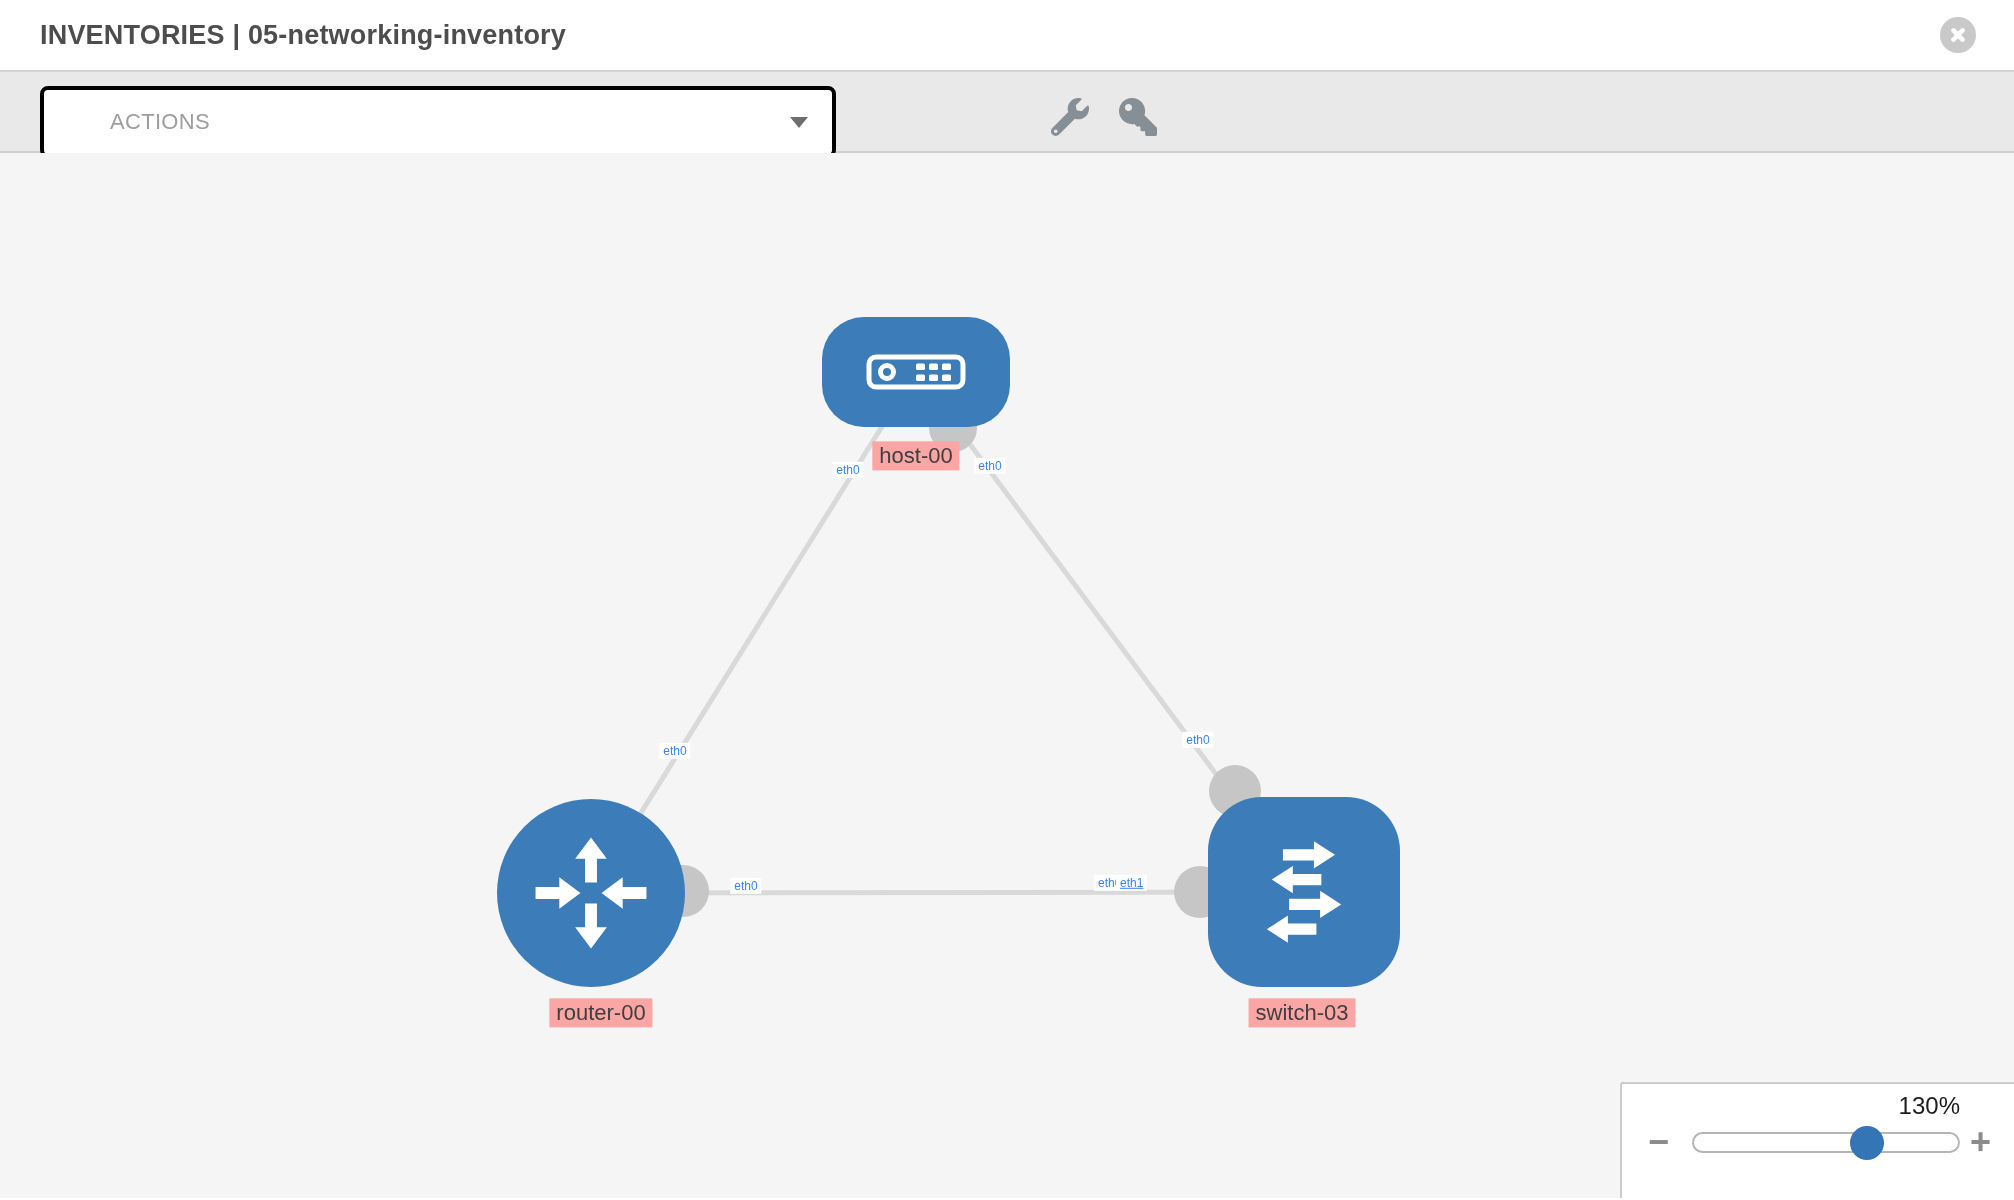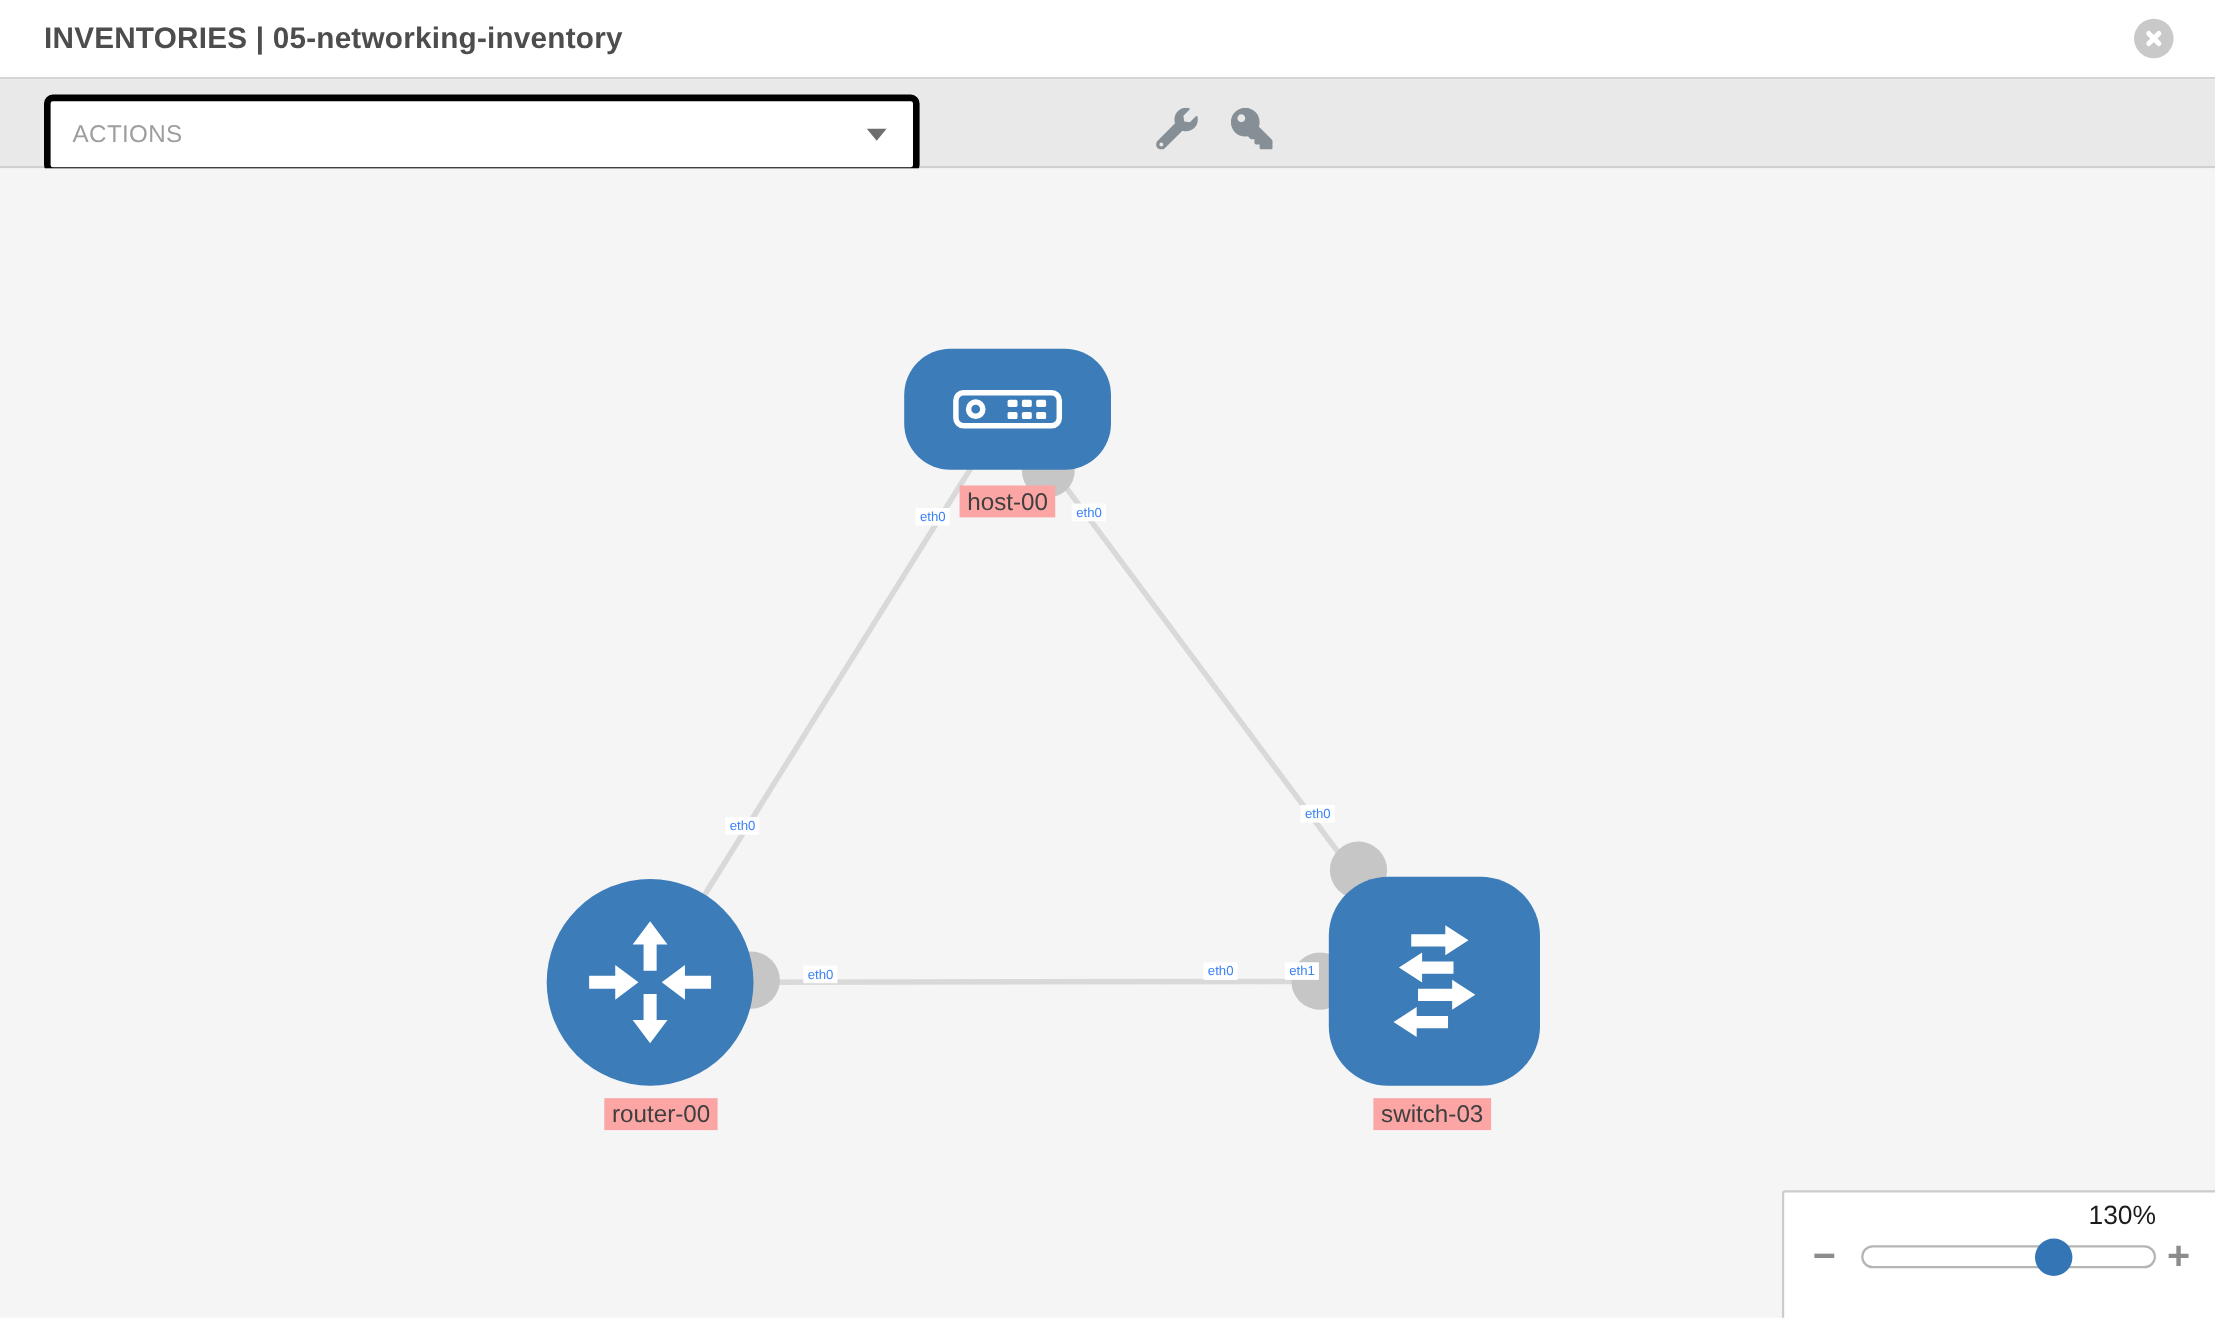--- a/index.html
+++ b/index.html
@@ -29,22 +29,22 @@
     display:flex; align-items:center; justify-content:center;
   }
 
   
   .toolbar{
     position:relative; height:81px; background:#e9e9e9;
     border-bottom:2px solid #cfcfcf;
   }
   .select-box{
     position:absolute; top:14px; height:72px;
-    background:#ffffff; border:6px solid #000000; border-radius:8px;
-    display:flex; align-items:center; cursor:pointer;
+    background:#ffffff; border:4px solid #000000; border-radius:8px;
+    display:flex; align-items:center; cursor:pointer;padding-left:46px;
   }
   .select-box .sel-label{
     padding-left:20px; font-size:22px; color:var(--text_gray); letter-spacing:.3px;
   }
   .caret{
     position:absolute; right:24px; top:50%; margin-top:-5px;
     width:0; height:0;
     border-left:9px solid transparent; border-right:9px solid transparent;
     border-top:11px solid #6e6e6e;
   }
@@ -188,21 +188,21 @@
   <span class="node-label" style="left:916px; top:303px;">host-00</span>
   <span class="node-label" style="left:601px; top:860px;">router-00</span>
   <span class="node-label" style="left:1302px; top:860px;">switch-03</span>
 
   <span class="iface-label" style="left:848px;  top:317px;">eth0</span>
   <span class="iface-label" style="left:990px;  top:313px;">eth0</span>
   <span class="iface-label" style="left:675px;  top:598px;">eth0</span>
   <span class="iface-label" style="left:1198px; top:587px;">eth0</span>
   <span class="iface-label" style="left:746px;  top:733px;">eth0</span>
   <span class="iface-label iface-edge z2" style="left:1094px; top:730px;">eth0</span>
-  <span class="iface-label iface-edge z3" style="left:1168px; top:730px;">eth1</span>
+  <span class="iface-label iface-edge z3" style="left:1116px; top:730px;text-decoration:underline;">eth1</span>
 
   <div class="zoom-panel">
     <div class="zoom-value">130%</div>
     <div class="zoom-minus">−</div>
     <div class="zoom-track">
       <div class="zoom-handle"></div>
     </div>
     <div class="zoom-plus">+</div>
   </div>
 

